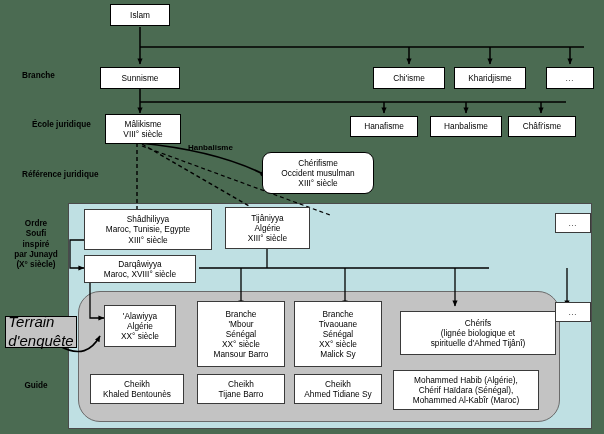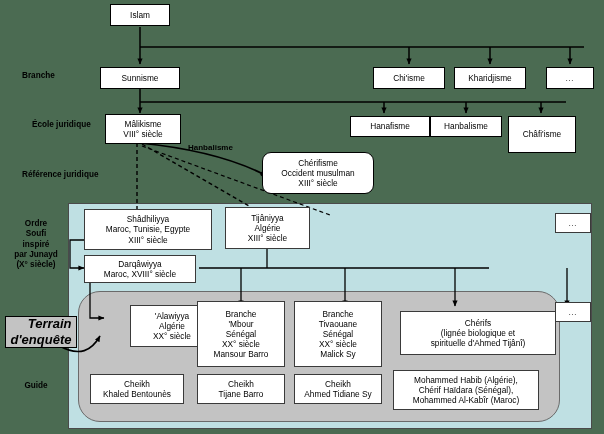--- a/index.html
+++ b/index.html
@@ -65,24 +65,24 @@
   }
   .rowlabel.center { text-align: center; }
   .terrain {
     position: absolute;
     background: #c3c3c3;
     border: 1.4px solid #000;
     box-sizing: border-box;
     display: flex;
     align-items: center;
     justify-content: center;
-    text-align: right;
-    font-size: 13px;
+    text-align: left;
+    font-size: 15px;
     font-style: italic;
-    font-weight: bold;
+    font-weight: normal;
     line-height: 1.25;
     white-space: pre-line;
     z-index: 6;
   }
   .edgelabel {
     position: absolute;
     font-size: 8px;
     font-weight: bold;
     color: #000;
     z-index: 6;
@@ -152,23 +152,23 @@
   <div class="rowlabel" style="left:32px; top:120px; width:82px;">École juridique</div>
   <div class="rowlabel" style="left:22px; top:170px; width:100px;">Référence juridique</div>
 
   <div class="node" style="left:373px; top:67px; width:72px; height:22px;">Chi'isme</div>
   <div class="node" style="left:100px; top:67px; width:80px; height:22px;">Sunnisme</div>
   <div class="node" style="left:454px; top:67px; width:72px; height:22px;">Kharidjisme</div>
   <div class="node ellipsis" style="left:546px; top:67px; width:48px; height:22px;">…</div>
 
   <div class="node" style="left:105px; top:114px; width:76px; height:30px;">Mâlikisme
 VIII° siècle</div>
-  <div class="node" style="left:350px; top:116px; width:80px; height:21px;">Hanafisme</div>
+  <div class="node" style="left:350px; top:116px; width:68px; height:21px;">Hanafisme</div>
   <div class="node" style="left:430px; top:116px; width:72px; height:21px;">Hanbalisme</div>
-  <div class="node" style="left:508px; top:116px; width:68px; height:37px;">Châfi'isme</div>
+  <div class="node" style="left:508px; top:116px; width:68px; height:21px;">Châfi'isme</div>
 
   <div class="edgelabel" style="left:188px; top:143px;">Hanbalisme</div>
 
   <div class="node rounded" style="left:262px; top:152px; width:112px; height:42px;">Chérifisme
 Occident musulman
 XIII° siècle</div>
 
   <div class="rowlabel center" style="left:6px; top:219px; width:60px;">Ordre
 Soufi
 inspiré
@@ -181,21 +181,21 @@
   <div class="node thin" style="left:84px; top:209px; width:128px; height:41px;">Shâdhiliyya
 Maroc, Tunisie, Egypte
 XIII° siècle</div>
   <div class="node thin" style="left:225px; top:207px; width:85px; height:42px;">Tijâniyya
 Algérie
 XIII° siècle</div>
   <div class="node thin" style="left:84px; top:255px; width:112px; height:28px;">Darqâwiyya
 Maroc, XVIII° siècle</div>
   <div class="node thin ellipsis" style="left:555px; top:213px; width:36px; height:20px;">…</div>
 
-  <div class="node thin" style="left:104px; top:305px; width:84px; height:42px;margin-left:26px;">'Alawiyya
+  <div class="node thin" style="left:104px; top:305px; width:72px; height:42px;">'Alawiyya
 Algérie
 XX° siècle</div>
   <div class="node thin" style="left:197px; top:301px; width:88px; height:66px;">Branche
 'Mbour
 Sénégal
 XX° siècle
 Mansour Barro</div>
   <div class="node thin" style="left:294px; top:301px; width:88px; height:66px;">Branche
 Tivaouane
 Sénégal

